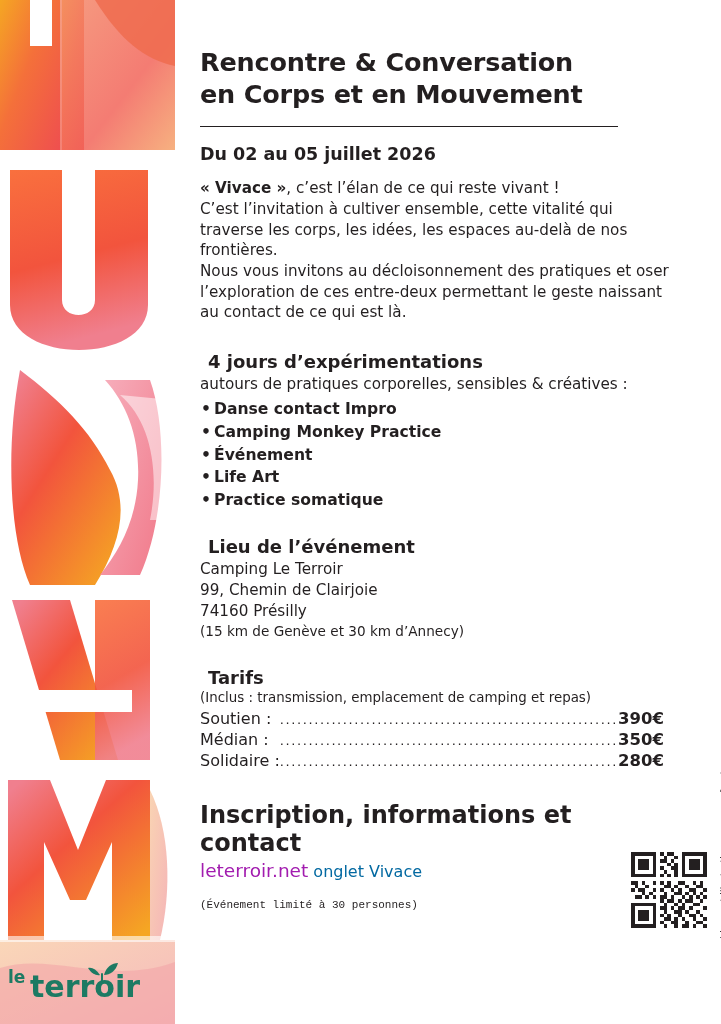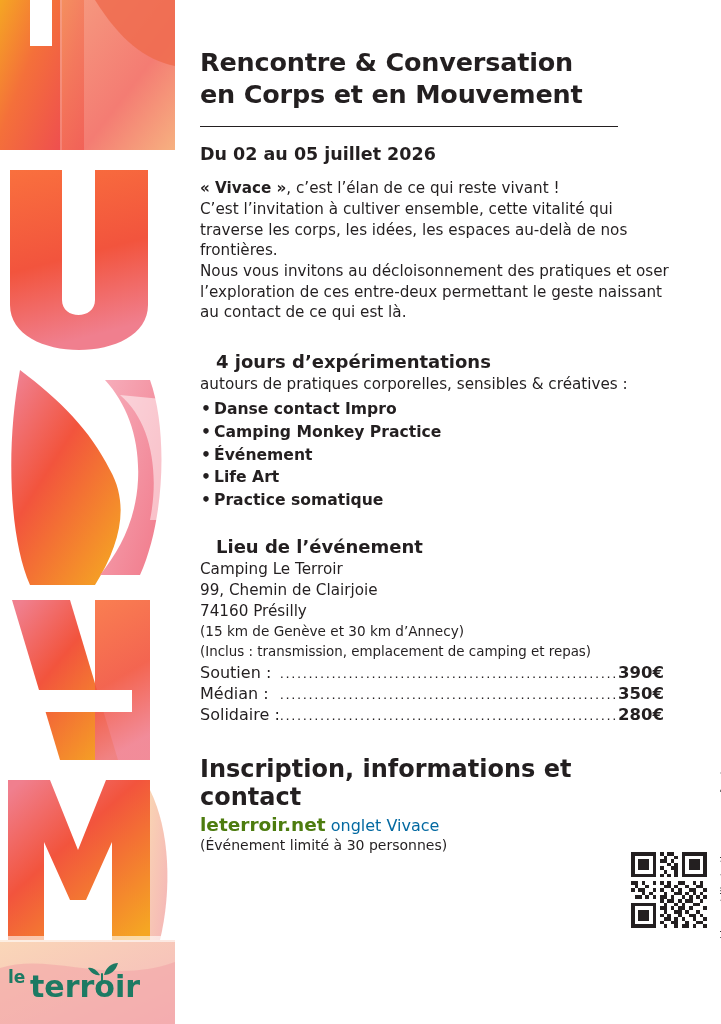--- a/index.html
+++ b/index.html
@@ -72,21 +72,21 @@
   p.body {
     margin: 14px 0 0 0;
     font-size: 15.2px;
     line-height: 1.36;
   }
   p.body b { font-weight: bold; }
 
   h2.section {
     font-size: 18px;
     font-weight: bold;
-    margin: 28px 0 0 16px;
+    margin: 28px 0 0 8px;
   }
   h2.section.small-gap { margin-top: 25px; }
 
   .sub {
     font-size: 15.2px;
     line-height: 1.34;
     margin: 2px 0 0 0;
   }
 
   ul.bullets {
@@ -142,25 +142,26 @@
 
   h2.contact {
     font-size: 24px;
     font-weight: bold;
     margin: 30px 0 0 0;
   }
   .site {
     margin-top: 3px;
     font-size: 18.5px;
   }
-  .site .url { color: #4d7c0f; font-weight: bold; }
+  .site .url { color: #a21caf; font-weight: normal; }
   .site .tail { color: #0369a1; font-weight: normal; font-size: 16px; }
   .limit {
-    font-size: 14px;
-    margin-top: 2px;
+    font-size: 11px;
+    margin-top: 18px;
+    font-family: Liberation Mono, monospace;
   }
 
   
   #qr {
     position: absolute;
     right: 14px;
     top: 852px;
     width: 76px; height: 76px;
     background: #fff;
   }
@@ -279,20 +280,21 @@
   </ul>
 
   <h2 class="section small-gap">Lieu de l’événement</h2>
   <div class="addr">
     <span>Camping Le Terroir</span><br>
     <span>99, Chemin de Clairjoie</span><br>
     <span>74160 Présilly</span><br>
     <span class="note">(15 km de Genève et 30 km d’Annecy)</span>
   </div>
 
+  <h2 class="section small-gap">Tarifs</h2>
   <div class="tarifs-note">(Inclus : transmission, emplacement de camping et repas)</div>
   <table class="prices">
     <tbody>
         <tr>
       <td class="label">Soutien :</td>
       <td class="dots">...........................................................</td>
       <td class="amount">390€</td>
     </tr>
     <tr>
       <td class="label">Médian :</td>

